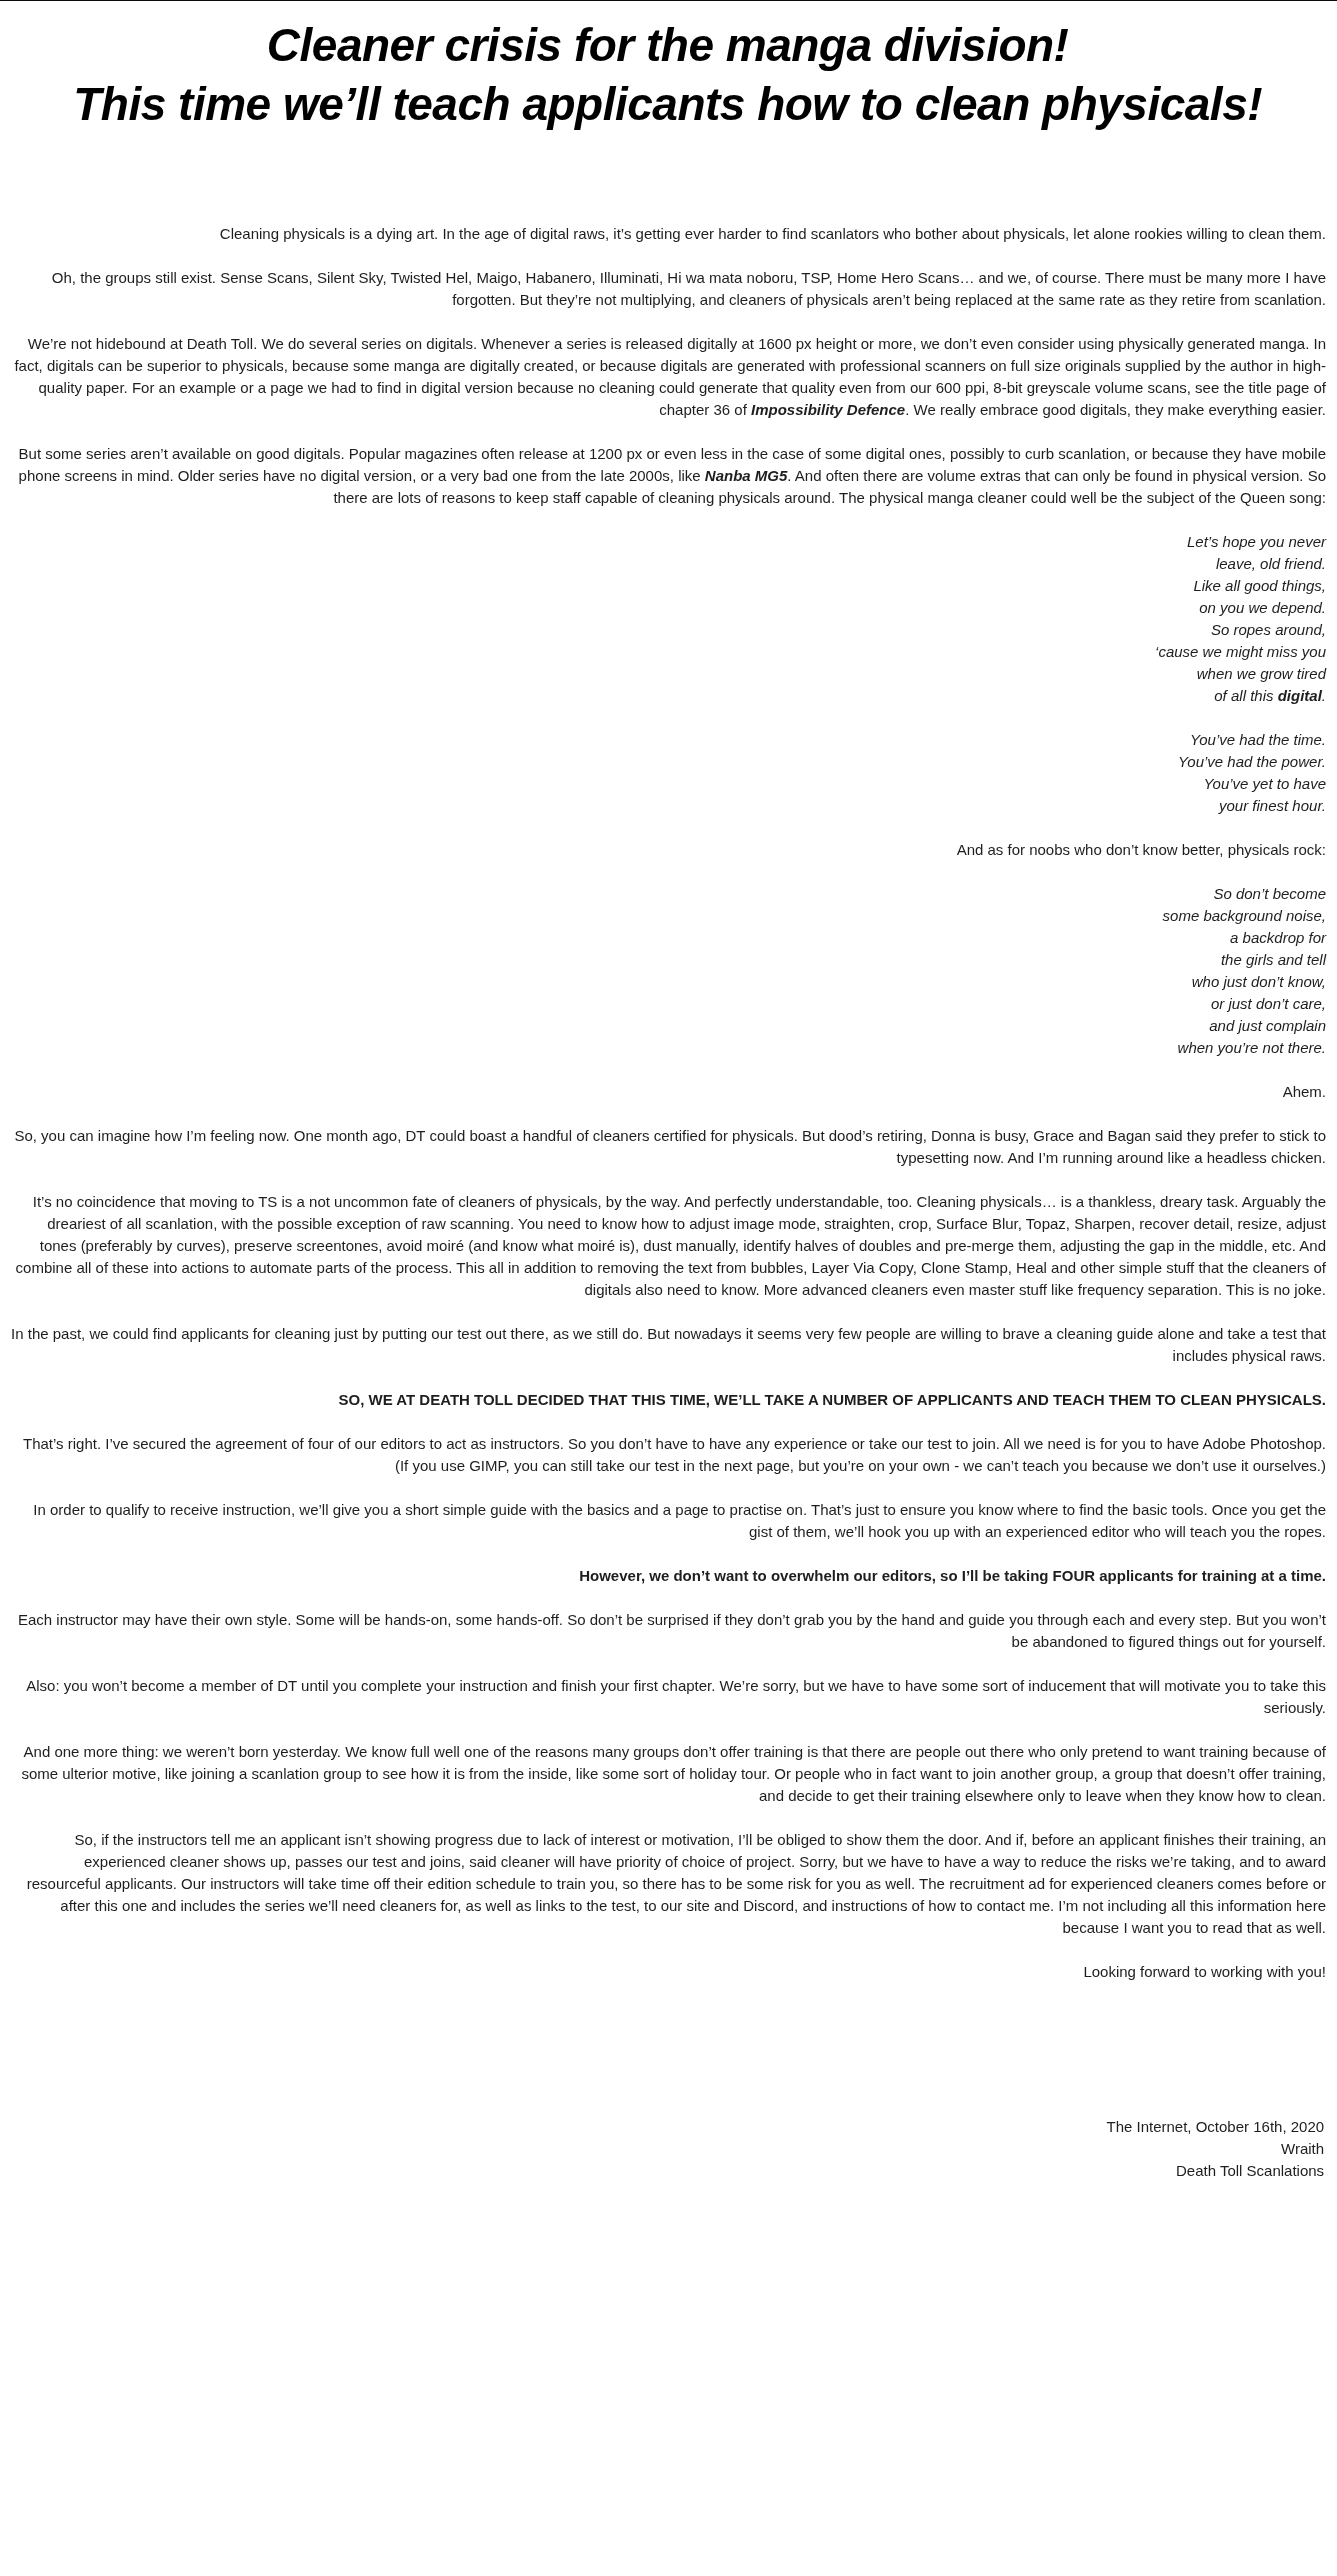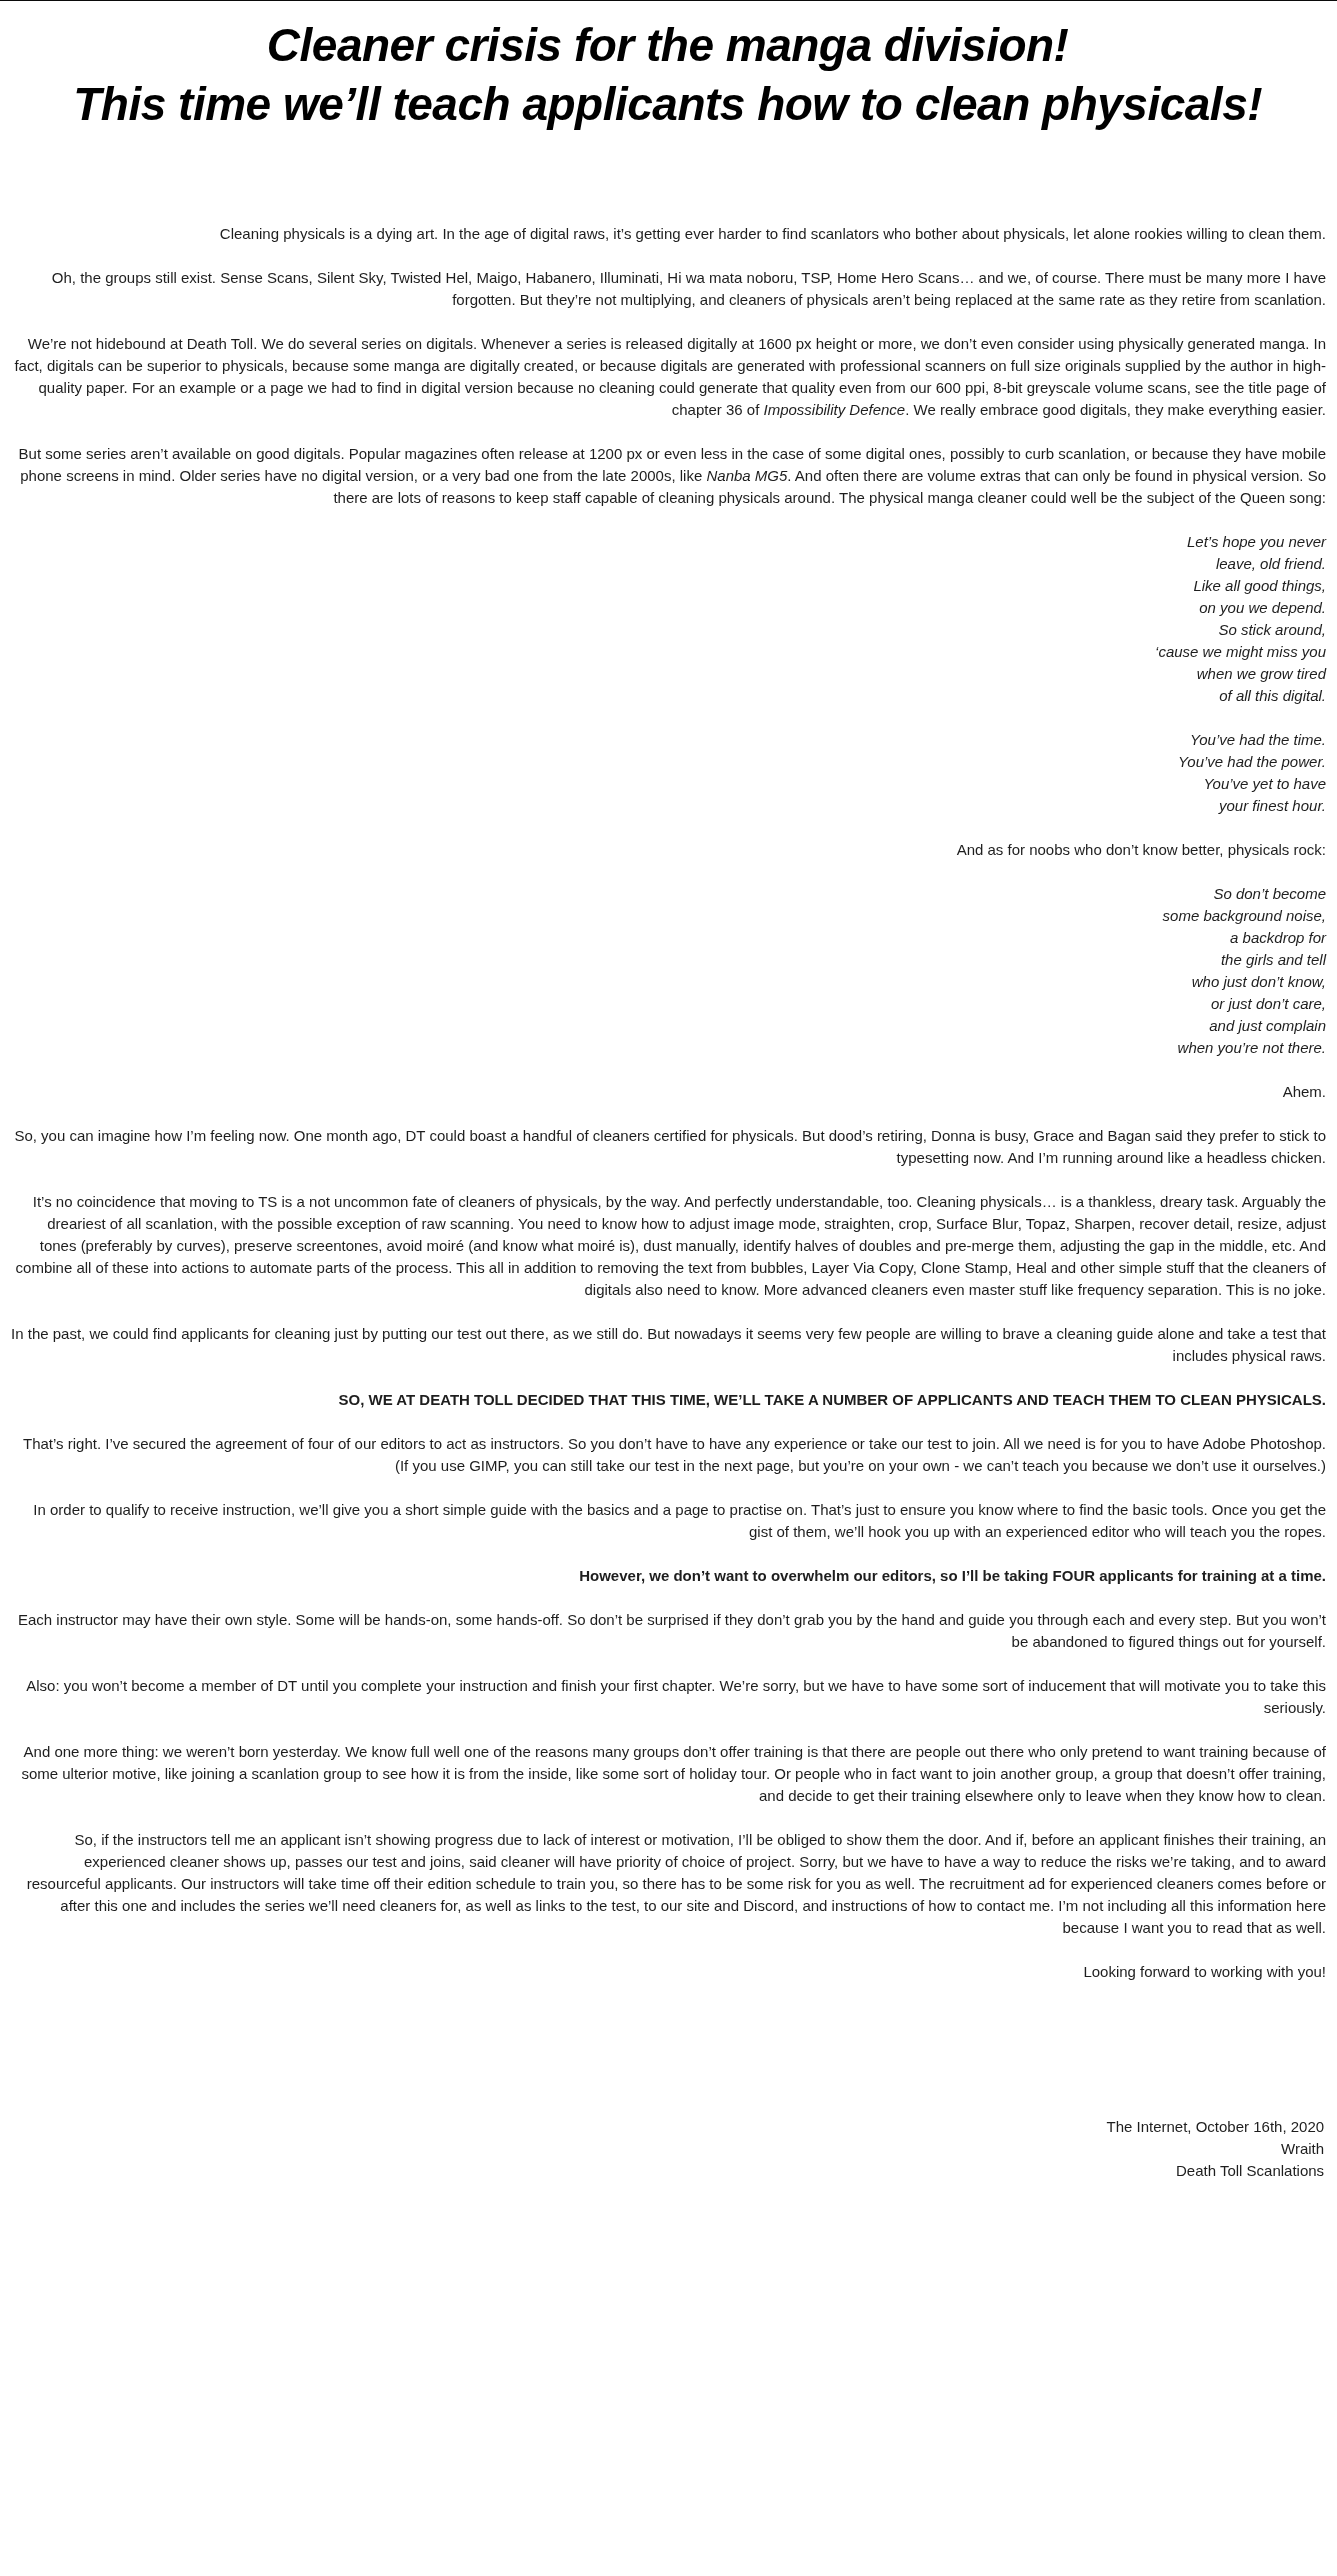--- a/index.html
+++ b/index.html
@@ -26,21 +26,21 @@
     font-style: italic;
     font-size: 46px;
     line-height: 59px;
     letter-spacing: -0.5px;
     color: #000000;
   }
   .content { flex: 0 0 auto; }
   .block { margin: 0 0 22px 0; text-align: right; }
   .block.bold { font-weight: 700; }
   .poem { font-style: italic; padding-left: 45px; }
-  .bi { font-weight: 400; font-style: italic; margin-top: 20px; }
+  .bi { font-weight: 700; font-style: italic; margin-top: 20px; }
   .signature {
     margin-top: auto;
     margin-bottom: 1px;
     text-align: right;
     padding-right: 1.9px;
     color: #1e1e1e;
   }
 </style>
 </head>
 <body>
@@ -54,21 +54,21 @@
   <div class="content">
       <p class="block"><span>Cleaning physicals is a dying art. In the age of digital raws, it’s getting ever harder to find scanlators who bother about physicals, let alone rookies willing to clean them.</span></p>
       <p class="block"><span>Oh, the groups still exist. Sense Scans, Silent Sky, Twisted Hel, Maigo, Habanero, Illuminati, Hi wa mata noboru, TSP, Home Hero Scans… and we, of course. There must be many more I have forgotten. But they’re not multiplying, and cleaners of physicals aren’t being replaced at the same rate as they retire from scanlation.</span></p>
       <p class="block"><span>We’re not hidebound at Death Toll. We do several series on digitals. Whenever a series is released digitally at 1600 px height or more, we don’t even consider using physically generated manga. In fact, digitals can be superior to physicals, because some manga are digitally created, or because digitals are generated with professional scanners on full size originals supplied by the author in high-quality paper. For an example or a page we had to find in digital version because no cleaning could generate that quality even from our 600 ppi, 8-bit greyscale volume scans, see the title page of chapter 36 of </span><span class="bi">Impossibility Defence</span><span>. We really embrace good digitals, they make everything easier.</span></p>
       <p class="block"><span>But some series aren’t available on good digitals. Popular magazines often release at 1200 px or even less in the case of some digital ones, possibly to curb scanlation, or because they have mobile phone screens in mind. Older series have no digital version, or a very bad one from the late 2000s, like </span><span class="bi">Nanba MG5</span><span>. And often there are volume extras that can only be found in physical version. So there are lots of reasons to keep staff capable of cleaning physicals around. The physical manga cleaner could well be the subject of the Queen song:</span></p>
       <div class="block poem">
         <div><span>Let’s hope you never</span></div>
         <div><span>leave, old friend.</span></div>
         <div><span>Like all good things,</span></div>
         <div><span>on you we depend.</span></div>
-        <div><span>So stick around,</span></div>
+        <div><span>So ropes around,</span></div>
         <div><span>‘cause we might miss you</span></div>
         <div><span>when we grow tired</span></div>
         <div><span>of all this </span><span class="bi">digital</span><span>.</span></div>
       </div>
       <div class="block poem">
         <div><span>You’ve had the time.</span></div>
         <div><span>You’ve had the power.</span></div>
         <div><span>You’ve yet to have</span></div>
         <div><span>your finest hour.</span></div>
       </div>

